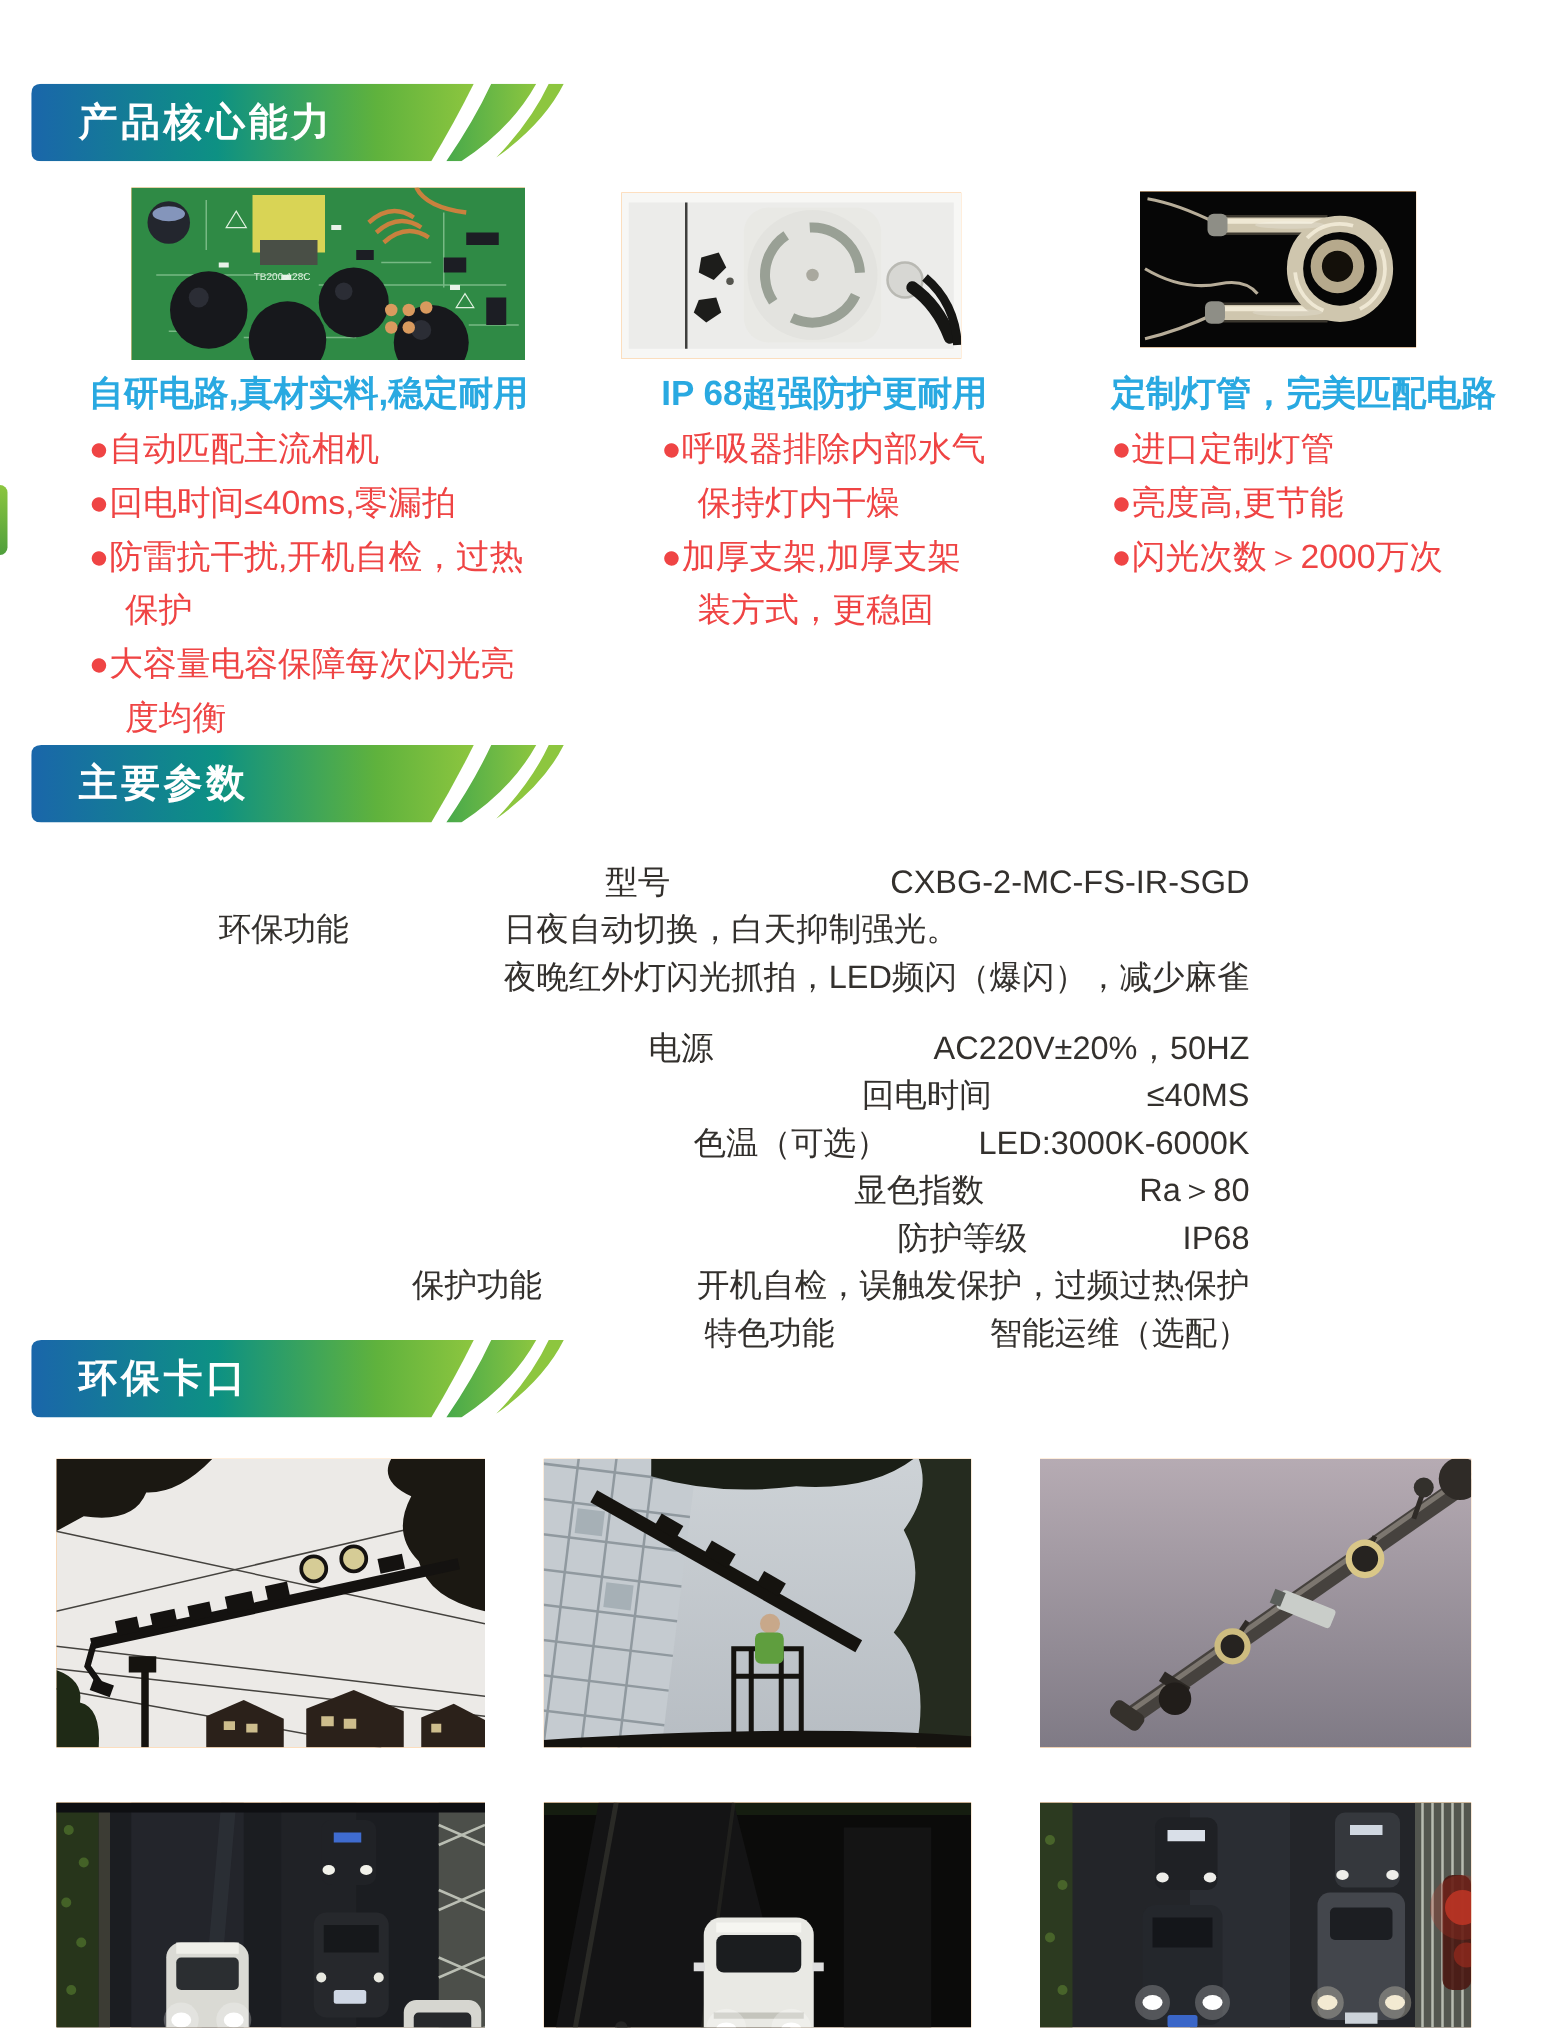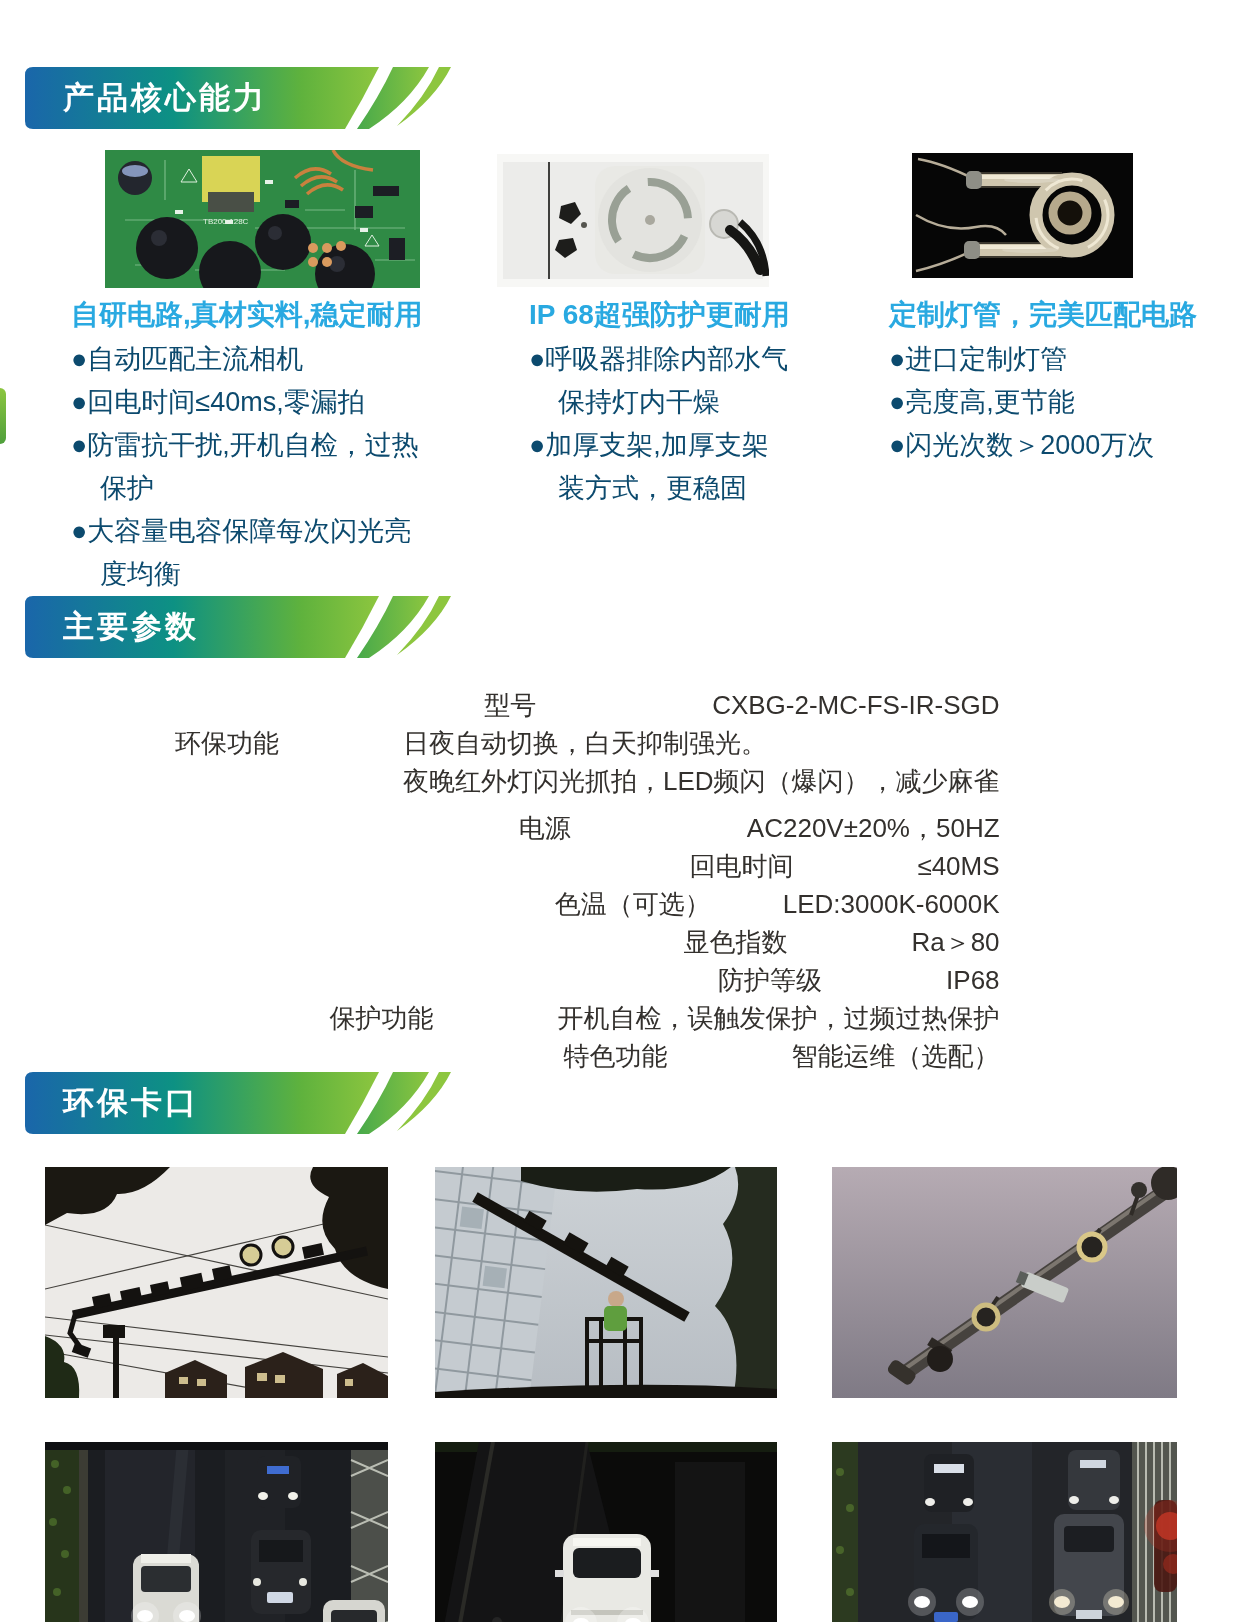--- a/index.html
+++ b/index.html
@@ -6,26 +6,26 @@
   .page{position:relative;width:1237px;height:1622px;background:#ffffff;overflow:hidden;
         font-family:"Liberation Sans","DejaVu Sans",sans-serif;color:#322f2c;}
   
   .banner{position:absolute;left:25px;width:432px;height:62px;padding-left:44px;}
   .banner svg{position:absolute;left:0;top:0;width:432px;height:62px;}
   .blabel{position:absolute;left:38px;top:50%;transform:translateY(-50%);
           color:#ffffff;font-size:31px;font-weight:600;letter-spacing:3px;white-space:nowrap;}
   
   .feat{position:absolute;top:296px;margin-left:29px;}
   .feat-h{font-size:28px;font-weight:700;color:#29a9e1;line-height:38px;margin-bottom:4px;white-space:nowrap;}
-  .bl{font-size:27px;line-height:43px;color:#0c4a6e;white-space:nowrap;}
+  .bl{font-size:27px;line-height:43px;color:#ef4444;white-space:nowrap;}
   .bl.cont{padding-left:29px;}
   
   .ptable{position:absolute;left:175px;top:686px;font-size:26px;color:#33302d;}
   .prow{display:flex;line-height:38px;justify-content:flex-end;}
-  .prow.gap{margin-top:9px;}
+  .prow.gap{margin-top:19px;}
   .plab{width:228px;flex:none;}
   .pval{white-space:nowrap;}
   
   .photo{position:absolute;overflow:hidden;background:#fdba74;}
   .photo svg{display:block;width:100%;height:100%;}
   .edge-decor{position:absolute;left:0;top:388px;width:6px;height:56px;
               background:linear-gradient(180deg,#8cc63f,#4f9f3c);border-radius:0 6px 6px 0;}
 </style>
 </head>
 <body>

